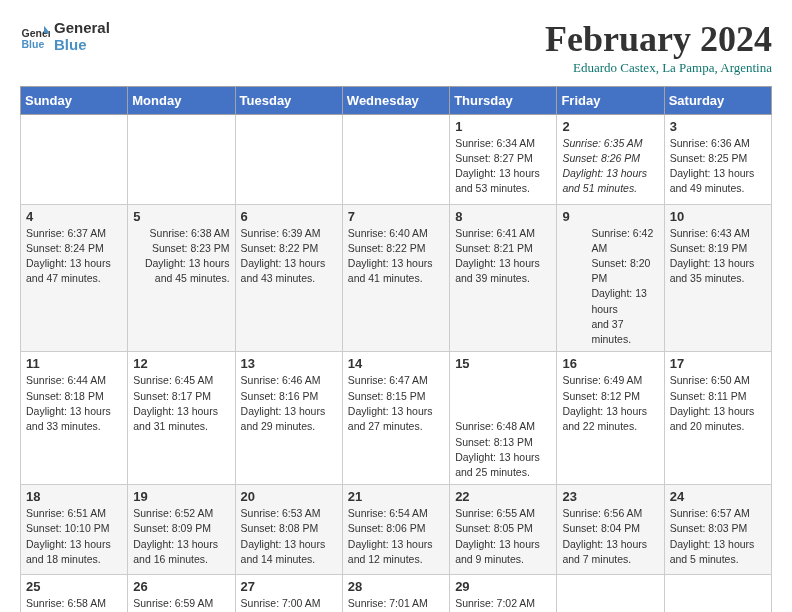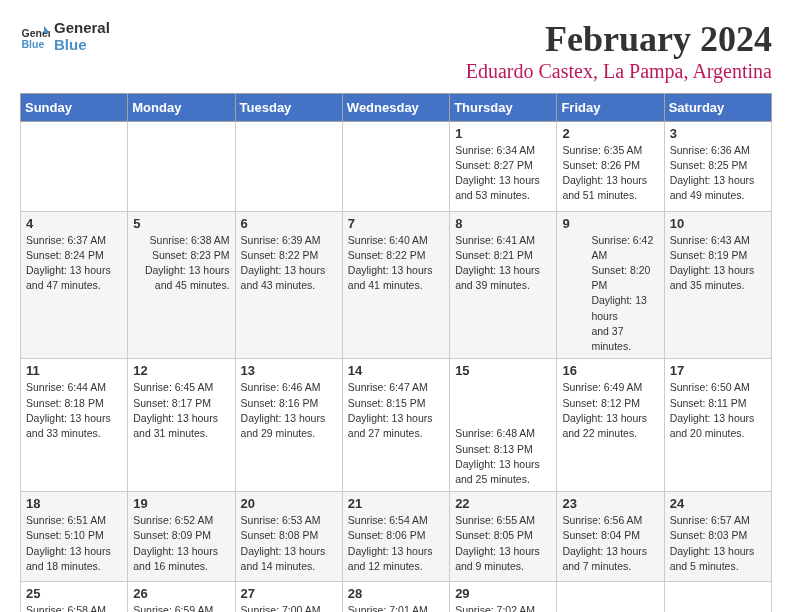--- a/index.html
+++ b/index.html
@@ -29,22 +29,22 @@
       text-align: right;
       font-family: Liberation Serif, serif;
     }
     .calendar-title {
       font-size: 36px;
       font-weight: bold;
       color: #333;
       line-height: 1.1;
     }
     .calendar-subtitle {
-      font-size: 20px;
-      color: #be185d;
+      font-size: 13px;
+      color: #0f766e;
       font-weight: normal;
     }
     table {
       width: 100%;
       border-collapse: collapse;
       font-size: 11px;
     }
     thead tr th {
       background-color: #4472c4;
       color: #fff;
@@ -124,21 +124,21 @@
         <td class="empty-cell"></td>
         <td>
           <span class="day-number">1</span>
           <div class="day-info" style="white-space: pre-line;">Sunrise: 6:34 AM
 Sunset: 8:27 PM
 Daylight: 13 hours
 and 53 minutes.</div>
         </td>
         <td>
           <span class="day-number">2</span>
-          <div class="day-info" style="white-space: pre-line;">Sunrise: 6:35 AM
+          <div class="day-info" style="white-space: pre-line; font-style: italic;">Sunrise: 6:35 AM
 Sunset: 8:26 PM
 Daylight: 13 hours
 and 51 minutes.</div>
         </td>
         <td>
           <span class="day-number">3</span>
           <div class="day-info" style="white-space: pre-line;">Sunrise: 6:36 AM
 Sunset: 8:25 PM
 Daylight: 13 hours
 and 49 minutes.</div>
@@ -243,21 +243,21 @@
           <div class="day-info" style="white-space: pre-line;">Sunrise: 6:50 AM
 Sunset: 8:11 PM
 Daylight: 13 hours
 and 20 minutes.</div>
         </td>
       </tr>
       <tr>
         <td>
           <span class="day-number">18</span>
           <div class="day-info" style="white-space: pre-line;">Sunrise: 6:51 AM
-Sunset: 5:10 PM
+Sunset: 10:10 PM
 Daylight: 13 hours
 and 18 minutes.</div>
         </td>
         <td>
           <span class="day-number">19</span>
           <div class="day-info" style="white-space: pre-line;">Sunrise: 6:52 AM
 Sunset: 8:09 PM
 Daylight: 13 hours
 and 16 minutes.</div>
         </td>

